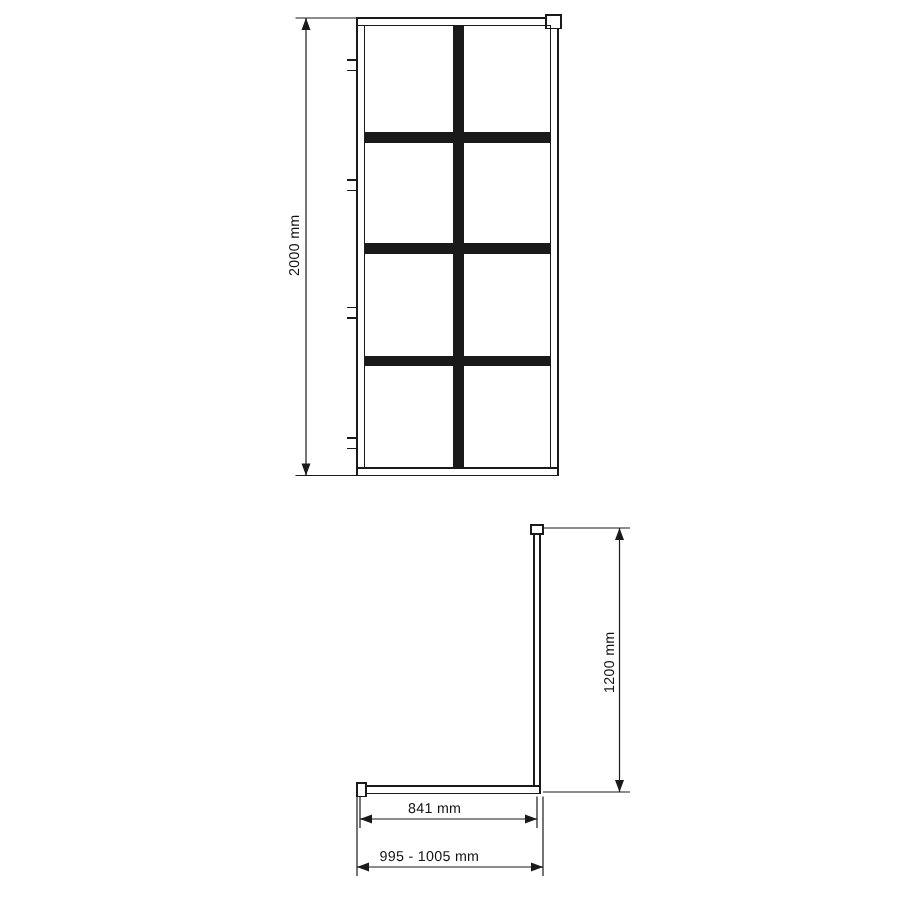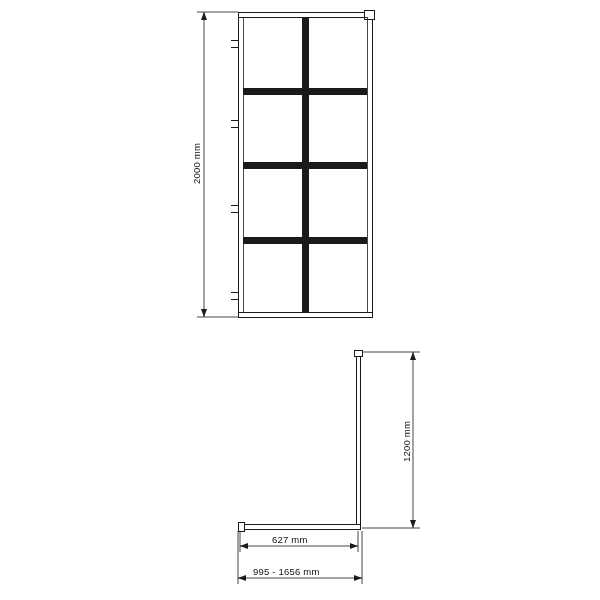--- a/index.html
+++ b/index.html
@@ -136,17 +136,17 @@
       <line x1="238" y1="578" x2="362" y2="578"></line>
       <polygon points="238,578 246,575 246,581" fill="#1a1a1a" stroke="none"></polygon>
       <polygon points="362,578 354,575 354,581" fill="#1a1a1a" stroke="none"></polygon>
     </g>
   </svg>
 
   <div class="dim-label vert rot-90" style="left: 176px; top: 158px;">2000 mm</div>
 
   <div class="dim-label vert rot-90" style="left: 386px; top: 436px;">1200 mm</div>
 
-  <div class="dim-label" style="left: 272px; top: 534px;">627 mm</div>
+  <div class="dim-label" style="left: 272px; top: 534px;">841 mm</div>
 
-  <div class="dim-label" style="left: 253px; top: 566px;">995 - 1656 mm</div>
+  <div class="dim-label" style="left: 253px; top: 566px;">995 - 1005 mm</div>
 
 </div>
 
 </body></html>

